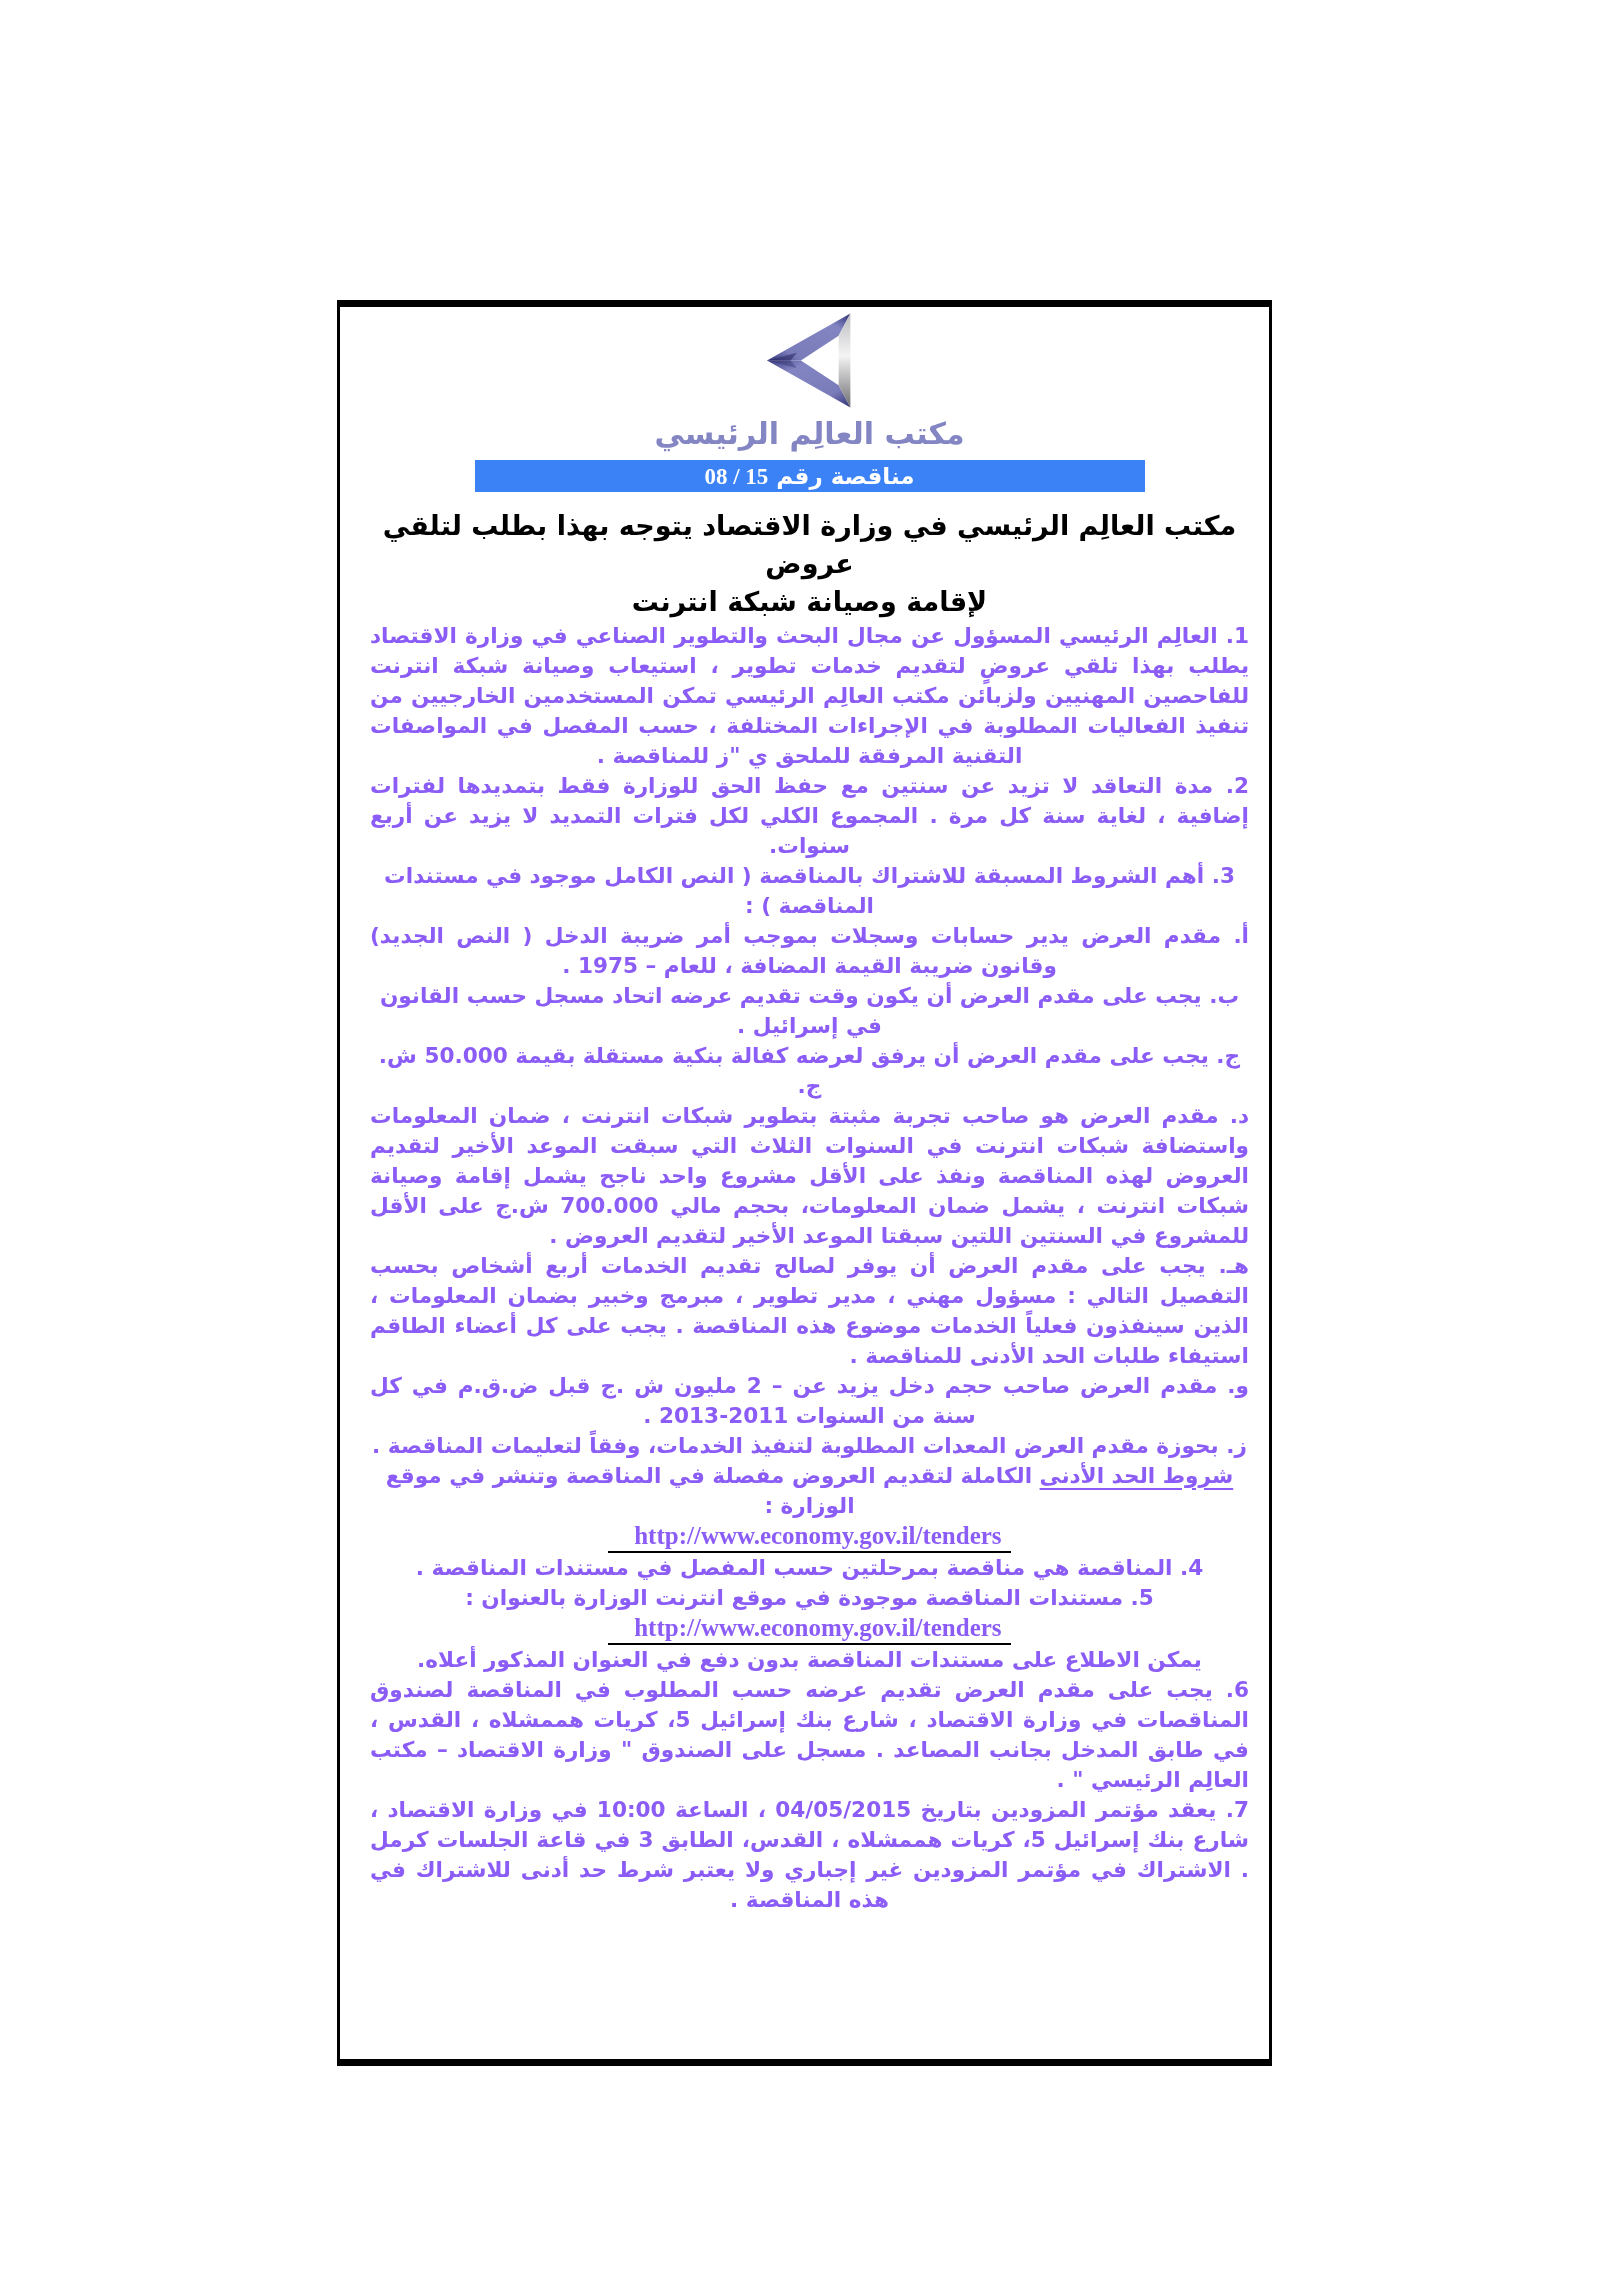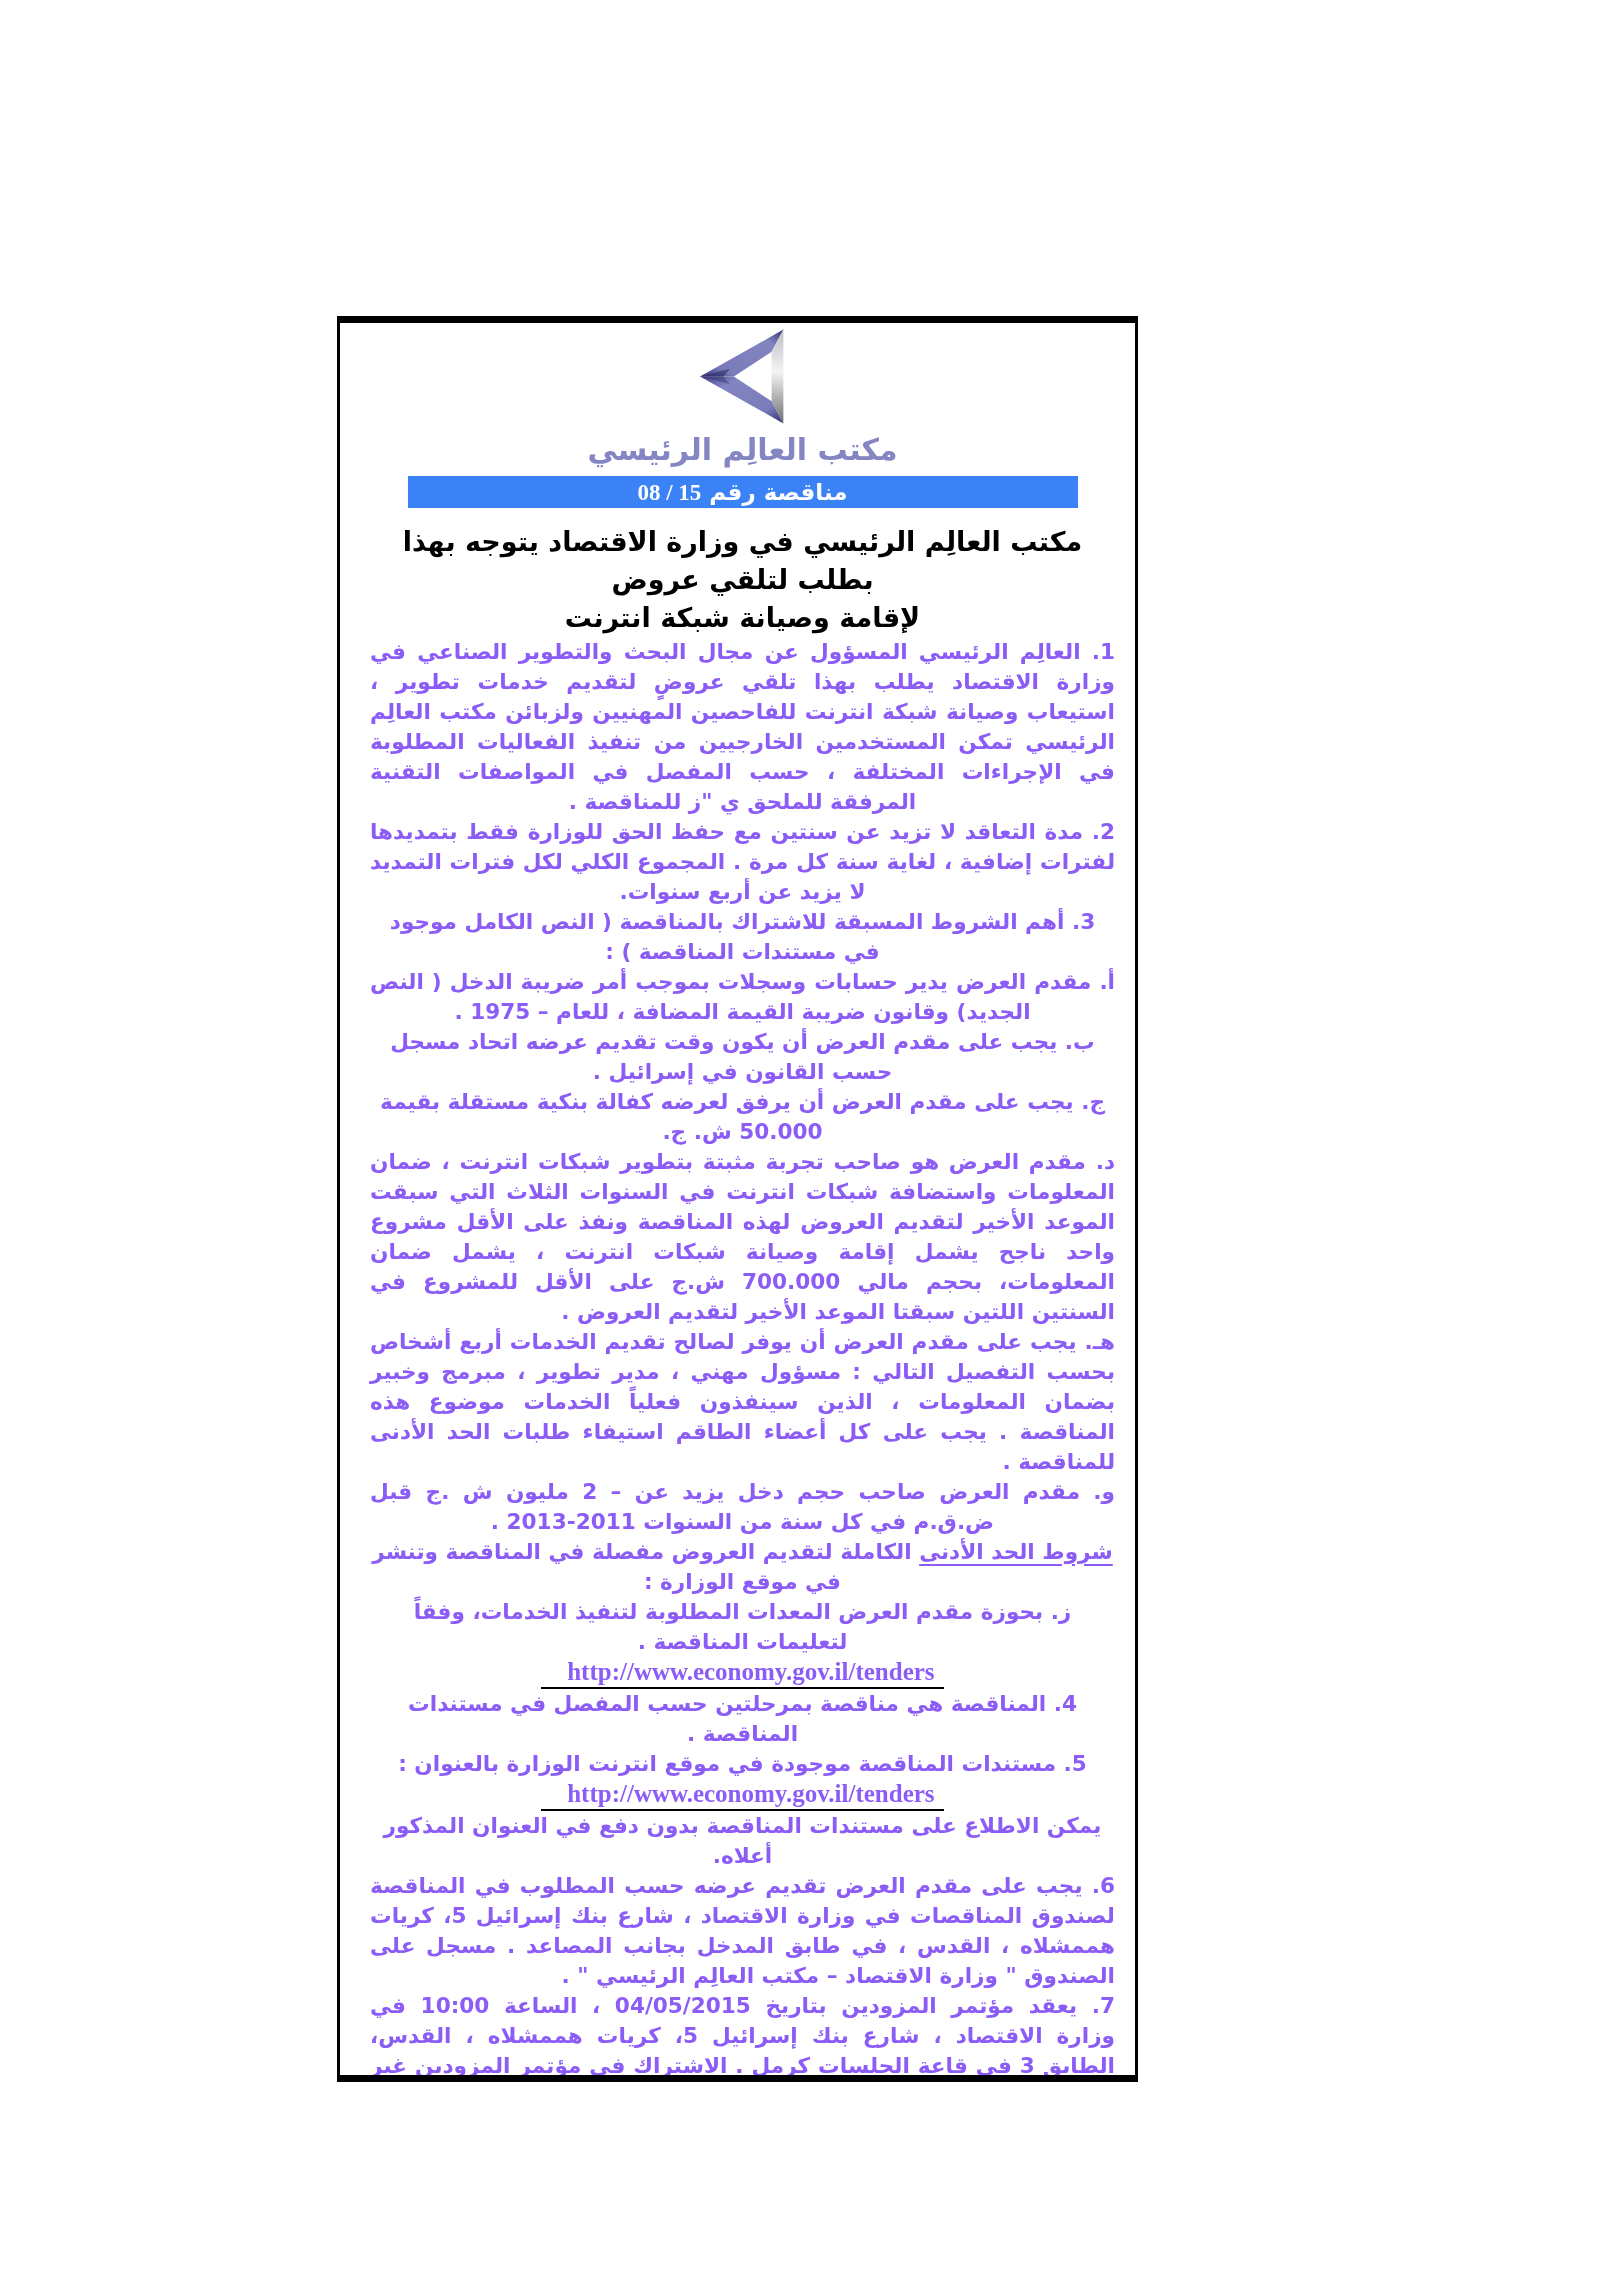--- a/index.html
+++ b/index.html
@@ -1,19 +1,19 @@
 <!DOCTYPE html>
 <html lang="ar" dir="rtl" style="font-size:10.5px"><head>
 <meta charset="utf-8">
 <title>مناقصة رقم 08/15</title>
 <style>
   html,body{margin:0;padding:0;background:#fff;}
   .page{position:relative;width:1623px;height:2295px;background:#ffffff;
         font-family:"DejaVu Sans",sans-serif;font-weight:bold;direction:rtl;overflow:hidden;}
-  .doc-box{position:absolute;left:338px;top:316px;width:801px;height:1766px;box-sizing:border-box;
+  .doc-box{position:absolute;left:338px;top:300px;width:935px;height:1766px;box-sizing:border-box;
            background:#fff;border:3.3px solid #000;border-top-width:7.2px;border-bottom-width:7.2px;
            padding:0 20px 0 30px;overflow:hidden;}
   .logo-wrap{text-align:center;margin-top:3.9px;}
   .logo-icon{width:92px;height:99px;display:inline-block;}
   .logo-title{color:#8486c4;font-size:30px;line-height:34px;text-align:center;margin-top:5.2px;}
   .logo-sub{color:#4a4a4c;font-size:31px;line-height:37px;text-align:center;
             text-shadow:0.7px 0.7px 0 #9a9a9a;}
   .bar{margin:9.2px auto 0;width:670px;height:32px;background:#3b82f6;color:#fff;
        text-align:center;font-size:23px;line-height:32px;}
   .bar .num{font-family:"Liberation Serif",serif;letter-spacing:0.7px;}
@@ -83,23 +83,23 @@
     <div class="body">
       <p class="jc">1. العالِم الرئيسي المسؤول عن مجال البحث والتطوير الصناعي في وزارة الاقتصاد يطلب بهذا تلقي عروضٍ لتقديم خدمات تطوير ، استيعاب وصيانة شبكة انترنت للفاحصين المهنيين ولزبائن مكتب العالِم الرئيسي تمكن المستخدمين الخارجيين من تنفيذ الفعاليات المطلوبة في الإجراءات المختلفة ، حسب المفصل في المواصفات التقنية المرفقة للملحق ي "ز للمناقصة .</p>
       <p class="jc">2. مدة التعاقد لا تزيد عن سنتين مع حفظ الحق للوزارة فقط بتمديدها لفترات إضافية ، لغاية سنة كل مرة . المجموع الكلي لكل فترات التمديد لا يزيد عن أربع سنوات.</p>
       <p class="r">3. أهم الشروط المسبقة للاشتراك بالمناقصة ( النص الكامل موجود في مستندات المناقصة ) :</p>
       <p class="jc">أ. مقدم العرض يدير حسابات وسجلات بموجب أمر ضريبة الدخل ( النص الجديد) وقانون ضريبة القيمة المضافة ، للعام – 1975 .</p>
       <p class="r">ب. يجب على مقدم العرض أن يكون وقت تقديم عرضه اتحاد مسجل حسب القانون في إسرائيل .</p>
       <p class="r">ج. يجب على مقدم العرض أن يرفق لعرضه كفالة بنكية مستقلة بقيمة 50.000 ش. ج.</p>
       <p class="jr">د. مقدم العرض هو صاحب تجربة مثبتة بتطوير شبكات انترنت ، ضمان المعلومات واستضافة شبكات انترنت في السنوات الثلاث التي سبقت الموعد الأخير لتقديم العروض لهذه المناقصة ونفذ على الأقل مشروع واحد ناجح  يشمل إقامة وصيانة شبكات انترنت ، يشمل ضمان المعلومات، بحجم مالي 700.000 ش.ج على الأقل للمشروع في السنتين اللتين سبقتا الموعد الأخير لتقديم العروض .</p>
       <p class="jr">هـ. يجب على مقدم العرض أن يوفر لصالح تقديم الخدمات أربع أشخاص بحسب التفصيل التالي : مسؤول مهني ، مدير تطوير ، مبرمج وخبير بضمان المعلومات ، الذين سينفذون فعلياً الخدمات موضوع هذه المناقصة . يجب على كل أعضاء الطاقم استيفاء طلبات الحد الأدنى للمناقصة .</p>
       <p class="jc">و. مقدم العرض صاحب حجم دخل يزيد عن – 2 مليون ش .ج قبل ض.ق.م في كل سنة من السنوات 2011-2013 .</p>
+      <p class="r">ز. بحوزة مقدم العرض المعدات المطلوبة لتنفيذ الخدمات، وفقاً لتعليمات المناقصة .</p>
+
       <p class="r"><span class="u">شروط الحد الأدنى</span><span> الكاملة لتقديم العروض مفصلة في المناقصة وتنشر في موقع الوزارة :</span></p>
-
-      <p class="r">ز. بحوزة مقدم العرض المعدات المطلوبة لتنفيذ الخدمات، وفقاً لتعليمات المناقصة .</p>
 
       <p class="urlline"><span class="url">http://www.economy.gov.il/tenders</span></p>
 
       <p class="r">4. المناقصة هي مناقصة بمرحلتين حسب المفصل في مستندات المناقصة .</p>
       <p class="r">5. مستندات المناقصة موجودة في موقع انترنت الوزارة بالعنوان :</p>
 
       <p class="urlline"><span class="url">http://www.economy.gov.il/tenders</span></p>
 
       <p class="r">يمكن الاطلاع على مستندات المناقصة بدون دفع في العنوان المذكور أعلاه.</p>
       <p class="jr">6. يجب على مقدم العرض تقديم عرضه حسب المطلوب في المناقصة لصندوق المناقصات في وزارة الاقتصاد ، شارع بنك إسرائيل 5، كريات هممشلاه ، القدس ، في طابق المدخل بجانب المصاعد . مسجل على الصندوق " وزارة الاقتصاد – مكتب العالِم الرئيسي " .</p>

